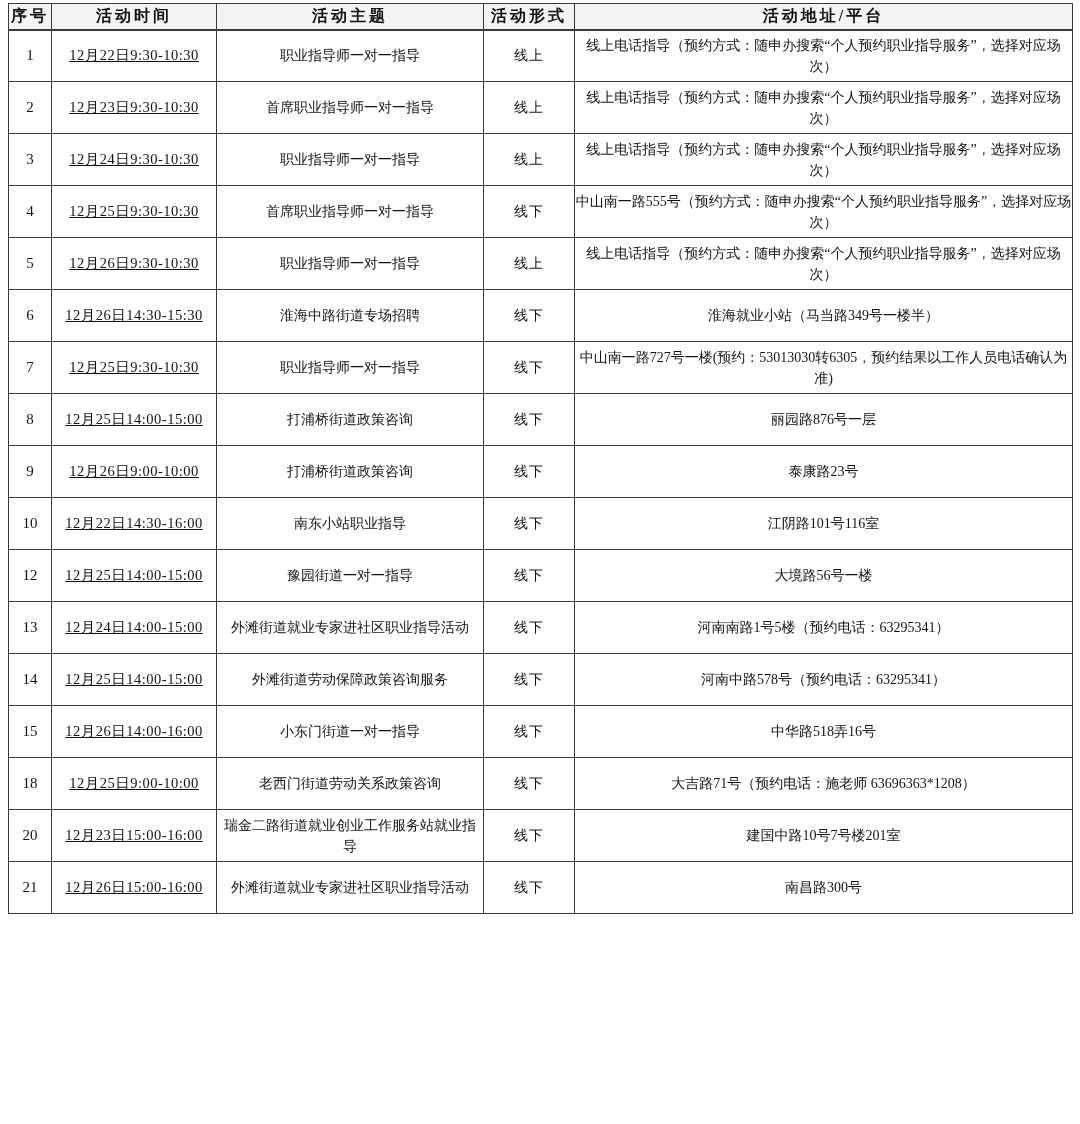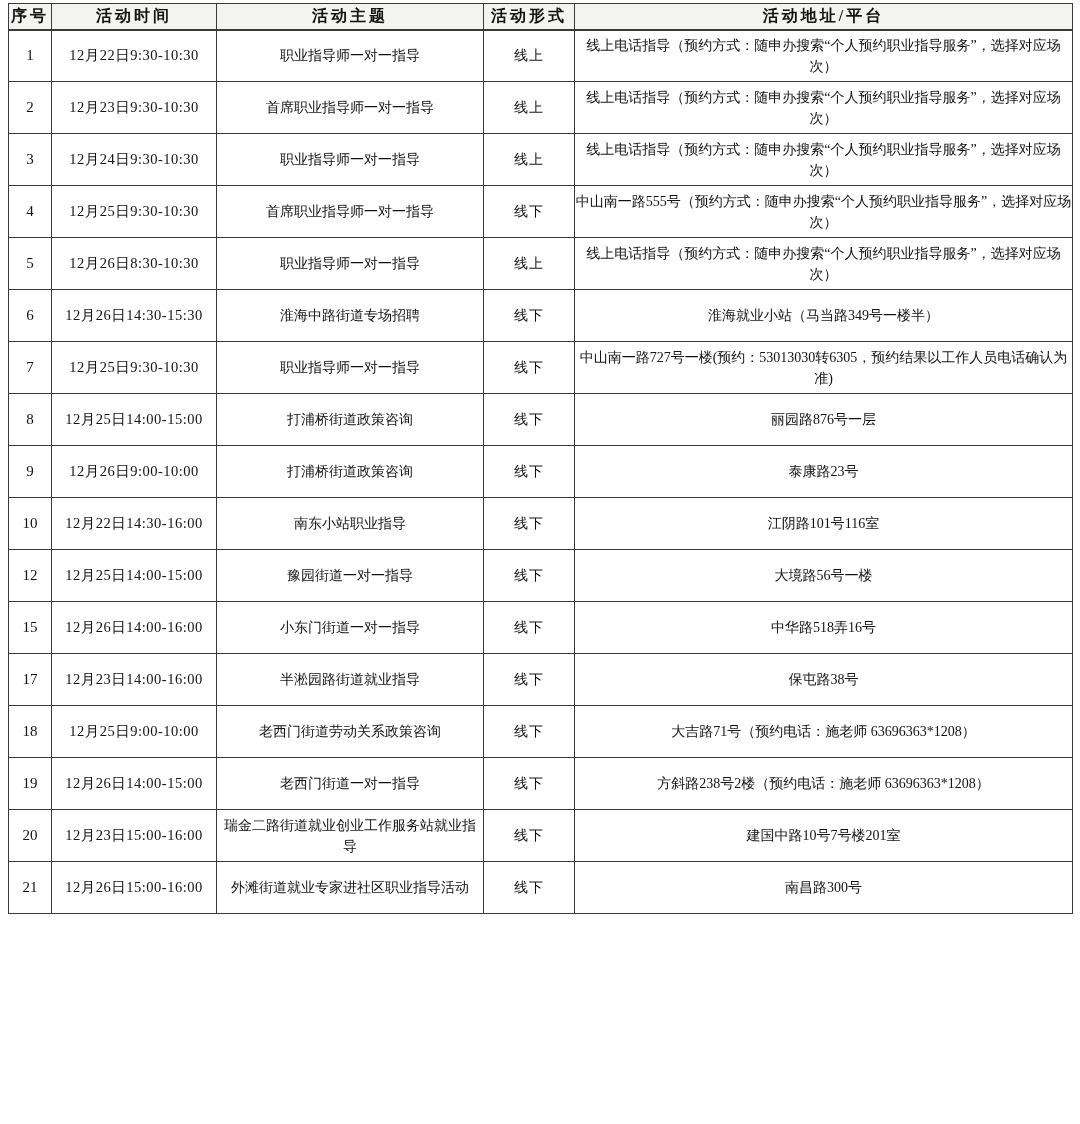--- a/index.html
+++ b/index.html
@@ -44,21 +44,21 @@
     border-bottom-width: 2px;
   }
   .activity-table td {
     height: 52px;
     font-size: 14px;
     line-height: 21px;
     padding: 1px 6px;
     background: #ffffff;
   }
   .activity-table td.c0 { font-size: 15px; }
-  .activity-table td.c1 { font-size: 14.5px; letter-spacing: 0.5px; }
+  .activity-table td.c1 { font-size: 14.5px; letter-spacing: 0.5px; text-decoration: underline; }
   .activity-table td.c3 { letter-spacing: 1px; }
   .activity-table td.c4 { padding: 1px 0; }
 </style>
 </head>
 <body>
 
 <div class="page">
   <table class="activity-table">
     <colgroup>
       <col style="width:43px">
@@ -100,21 +100,21 @@
         </tr>
         <tr>
           <td class="c0">4</td>
           <td class="c1">12月25日9:30-10:30</td>
           <td class="c2">首席职业指导师一对一指导</td>
           <td class="c3">线下</td>
           <td class="c4">中山南一路555号（预约方式：随申办搜索“个人预约职业指导服务”，选择对应场次）</td>
         </tr>
         <tr>
           <td class="c0">5</td>
-          <td class="c1">12月26日8:30-10:30</td>
+          <td class="c1">12月26日9:30-10:30</td>
           <td class="c2">职业指导师一对一指导</td>
           <td class="c3">线上</td>
           <td class="c4">线上电话指导（预约方式：随申办搜索“个人预约职业指导服务”，选择对应场次）</td>
         </tr>
         <tr>
           <td class="c0">6</td>
           <td class="c1">12月26日14:30-15:30</td>
           <td class="c2">淮海中路街道专场招聘</td>
           <td class="c3">线下</td>
           <td class="c4">淮海就业小站（马当路349号一楼半）</td>
@@ -148,46 +148,46 @@
           <td class="c4">江阴路101号116室</td>
         </tr>
         <tr>
           <td class="c0">12</td>
           <td class="c1">12月25日14:00-15:00</td>
           <td class="c2">豫园街道一对一指导</td>
           <td class="c3">线下</td>
           <td class="c4">大境路56号一楼</td>
         </tr>
         <tr>
+          <td class="c0">13</td>
+          <td class="c1">12月24日14:00-15:00</td>
+          <td class="c2">外滩街道就业专家进社区职业指导活动</td>
+          <td class="c3">线下</td>
+          <td class="c4">河南南路1号5楼（预约电话：63295341）</td>
+        </tr>
+        <tr>
+          <td class="c0">14</td>
+          <td class="c1">12月25日14:00-15:00</td>
+          <td class="c2">外滩街道劳动保障政策咨询服务</td>
+          <td class="c3">线下</td>
+          <td class="c4">河南中路578号（预约电话：63295341）</td>
+        </tr>
+        <tr>
           <td class="c0">15</td>
           <td class="c1">12月26日14:00-16:00</td>
           <td class="c2">小东门街道一对一指导</td>
           <td class="c3">线下</td>
           <td class="c4">中华路518弄16号</td>
         </tr>
         <tr>
-          <td class="c0">17</td>
-          <td class="c1">12月23日14:00-16:00</td>
-          <td class="c2">半淞园路街道就业指导</td>
-          <td class="c3">线下</td>
-          <td class="c4">保屯路38号</td>
-        </tr>
-        <tr>
           <td class="c0">18</td>
           <td class="c1">12月25日9:00-10:00</td>
           <td class="c2">老西门街道劳动关系政策咨询</td>
           <td class="c3">线下</td>
           <td class="c4">大吉路71号（预约电话：施老师 63696363*1208）</td>
-        </tr>
-        <tr>
-          <td class="c0">19</td>
-          <td class="c1">12月26日14:00-15:00</td>
-          <td class="c2">老西门街道一对一指导</td>
-          <td class="c3">线下</td>
-          <td class="c4">方斜路238号2楼（预约电话：施老师 63696363*1208）</td>
         </tr>
         <tr>
           <td class="c0">20</td>
           <td class="c1">12月23日15:00-16:00</td>
           <td class="c2">瑞金二路街道就业创业工作服务站就业指导</td>
           <td class="c3">线下</td>
           <td class="c4">建国中路10号7号楼201室</td>
         </tr>
         <tr>
           <td class="c0">21</td>

